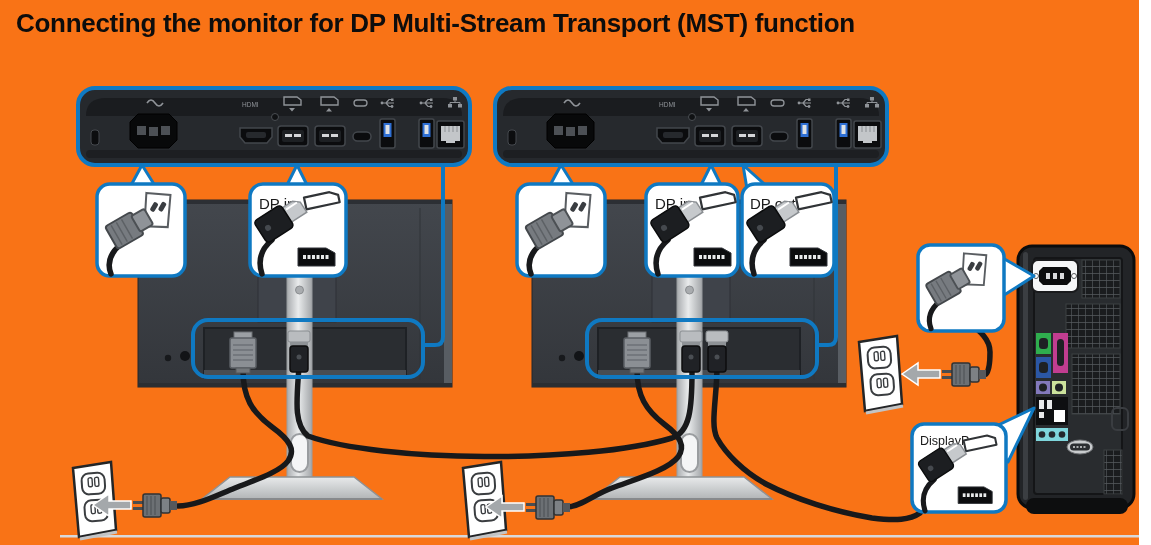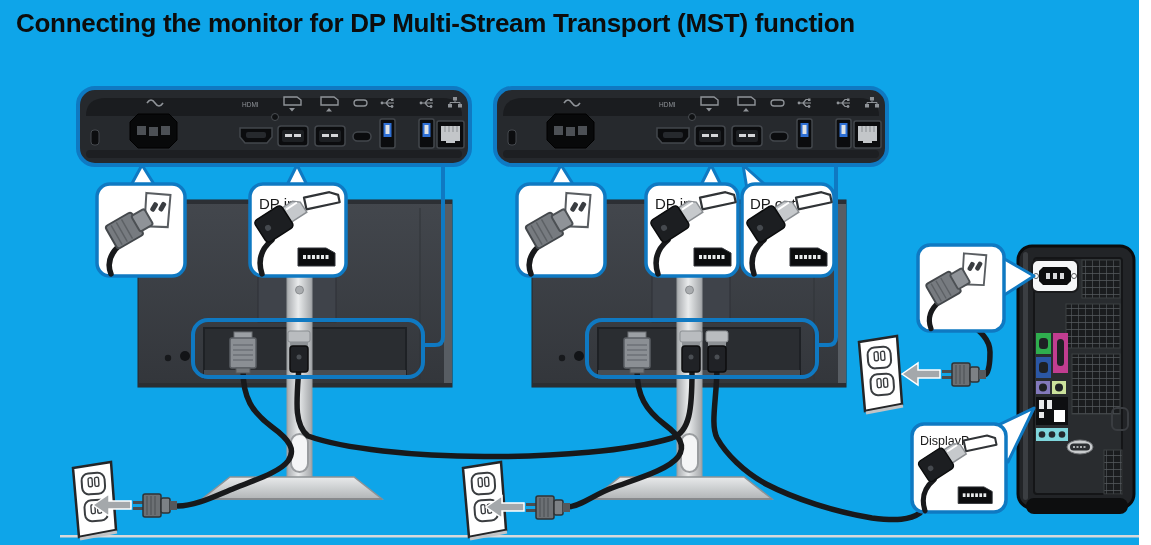--- a/index.html
+++ b/index.html
@@ -1,16 +1,16 @@
 <!DOCTYPE html>
 <html style="--accent: #0f79c2; --cable: #18191b; --monitor-body: #3a3e44; --panel-body: #26292d; --usb-blue: #2e6fd4; --serial-green: #2fae4e; --parallel-pink: #c13d90; --vga-blue: #2b57a5; --ps2-purple: #8379bc; --ps2-lime: #cbe29c; --audio-cyan: #7fd6dc;"><head>
 <meta charset="utf-8">
 <style>
   html,body{margin:0;padding:0;background:#fff;}
-  #stage{position:relative;width:1139px;height:545px;background:#0ea5e9;overflow:hidden;
+  #stage{position:relative;width:1139px;height:545px;background:#f97316;overflow:hidden;
          font-family:"Liberation Sans", sans-serif;}
   #title{position:absolute;left:16px;top:8px;margin:0;font-size:26px;font-weight:800;
          color:#0d0d0d;letter-spacing:-0.3px;font-family:"Liberation Sans", sans-serif;}
   svg{position:absolute;left:0;top:0;}
   .acc{stroke:var(--accent,#0f79c2);}
   .ptr{fill:#fff;stroke:var(--accent,#0f79c2);stroke-width:3;stroke-linejoin:round;}
   .cable{stroke:var(--cable,#18191b);stroke-width:5.5;fill:none;stroke-linecap:round;}
   .cbox{fill:#fff;stroke:var(--accent,#0f79c2);stroke-width:3.5;}
   .blueline{fill:none;stroke:var(--accent,#0f79c2);stroke-width:4;}
   .lbl{font-family:"Liberation Sans", sans-serif;fill:#1a1a1a;}

